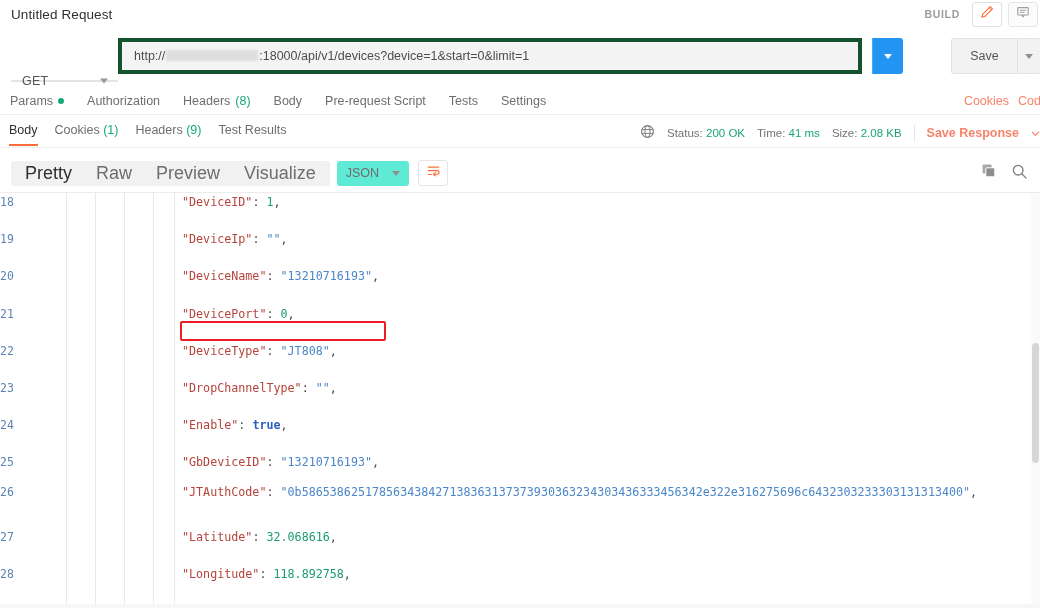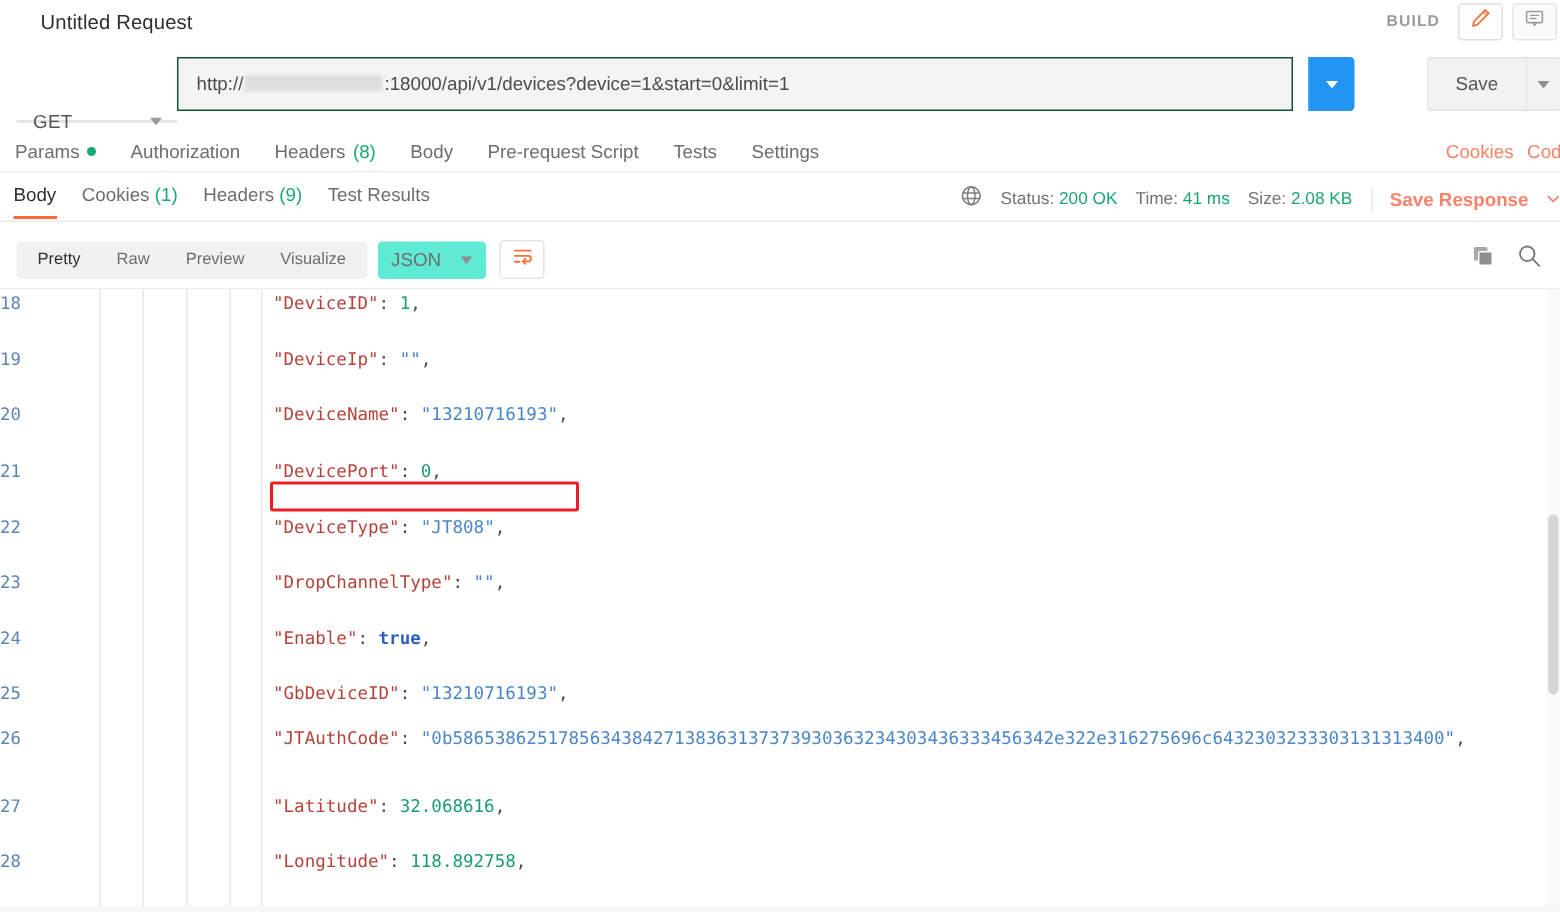--- a/index.html
+++ b/index.html
@@ -11,21 +11,21 @@
     overflow: hidden;
   }
   .app { position: relative; width: 1040px; height: 608px; background: #fff; }
 
   
   .titlebar {
     position: absolute; left: 0; top: 0; width: 1040px; height: 28px;
     display: flex; align-items: center;
   }
   .req-title {
-    font-size: 13.5px; color: #2f2f2f; padding-left: 27px; letter-spacing: .1px;
+    font-size: 13.5px; color: #2f2f2f; padding-left: 11px; letter-spacing: .1px;
   }
   .titlebar-right {
     margin-left: auto; display: flex; align-items: center; gap: 6px; padding-right: 2px;
   }
   .build-label {
     font-size: 10.5px; color: #9b9b9b; letter-spacing: .7px; font-weight: 600;
     margin-right: 6px;
   }
   .icon-btn {
     width: 30px; height: 25px; display: flex; align-items: center; justify-content: center;
@@ -44,21 +44,21 @@
     position: relative;
     margin-top: 42px;
   }
   .method-label { font-size: 12.5px; color: #555; letter-spacing: .2px; }
   .caret-sm {
     position: absolute; right: 10px; top: 50%; transform: translateY(-50%);
     width: 0; height: 0; border-left: 4.5px solid transparent; border-right: 4.5px solid transparent;
     border-top: 5px solid #9a9a9a;
   }
   .url-box {
-    flex: 1; background: #f4f4f4; border: 1px solid #14532d; display: flex; align-items: center;
+    flex: 1; background: #f4f4f4; border: 4px solid #14532d; display: flex; align-items: center;
     padding: 0 12px; overflow: hidden; position: relative;
   }
   .url-text { font-size: 12.5px; color: #4c4c4c; white-space: nowrap; }
   .redact {
     display: inline-block; width: 92px; height: 11px; background: #dddddd;
     border-radius: 1px; vertical-align: -1px; margin: 0 1px;
     filter: blur(1.2px); opacity: .95;
   }
   .send-wrap { display: flex; margin-left: 10px; }
   .send-btn {
@@ -127,21 +127,21 @@
   
   .body-toolbar {
     position: absolute; left: 0; top: 155px; width: 1040px; height: 36px;
     display: flex; align-items: center; padding-left: 11px;
   }
   .seg {
     display: flex; align-items: center; background: #f1f1f1; border-radius: 3px; height: 25px;
     padding: 0 2px;
   }
   .seg span {
-    font-size: 11px; color: #6e6e6e; padding: 0 12px; line-height: 25px; white-space: nowrap;
+    font-size: 18px; color: #6e6e6e; padding: 0 12px; line-height: 25px; white-space: nowrap;
   }
   .seg span.active { color: #2f2f2f; }
   .json-sel {
     display: flex; align-items: center; background: #5eead4; border-radius: 3px; height: 25px;
     margin-left: 7px; padding: 0 9px; gap: 13px; justify-content: flex-end;
   }
   .json-sel span { font-size: 12.5px; color: #6e6e6e; }
   .json-sel i {
     width: 0; height: 0; border-left: 4.5px solid transparent; border-right: 4.5px solid transparent;
     border-top: 5px solid #8f8f8f; display: block;

